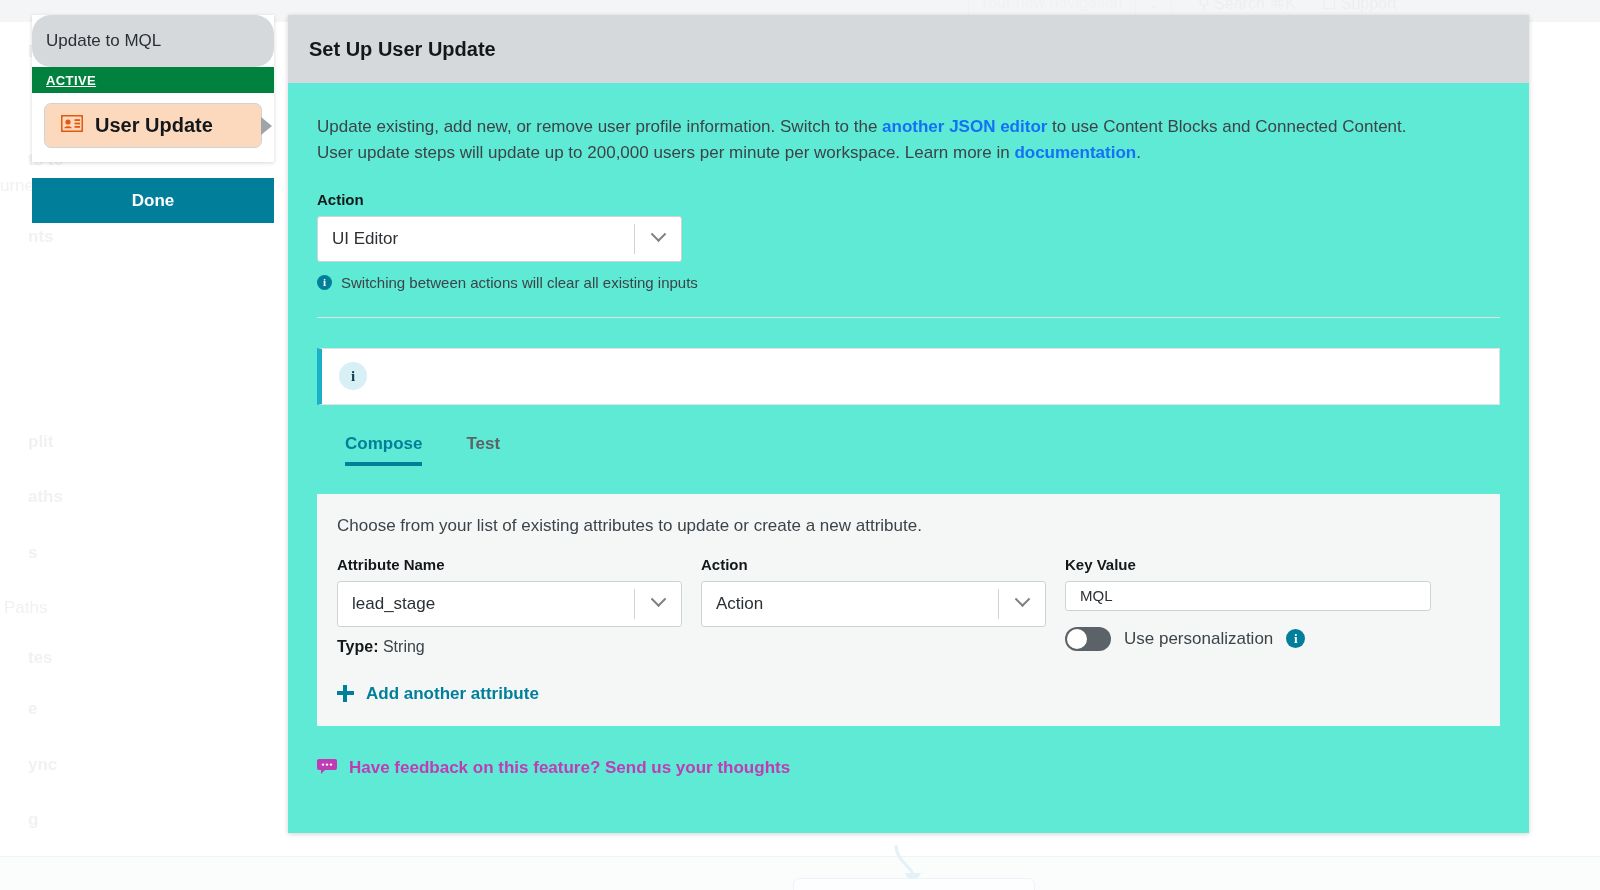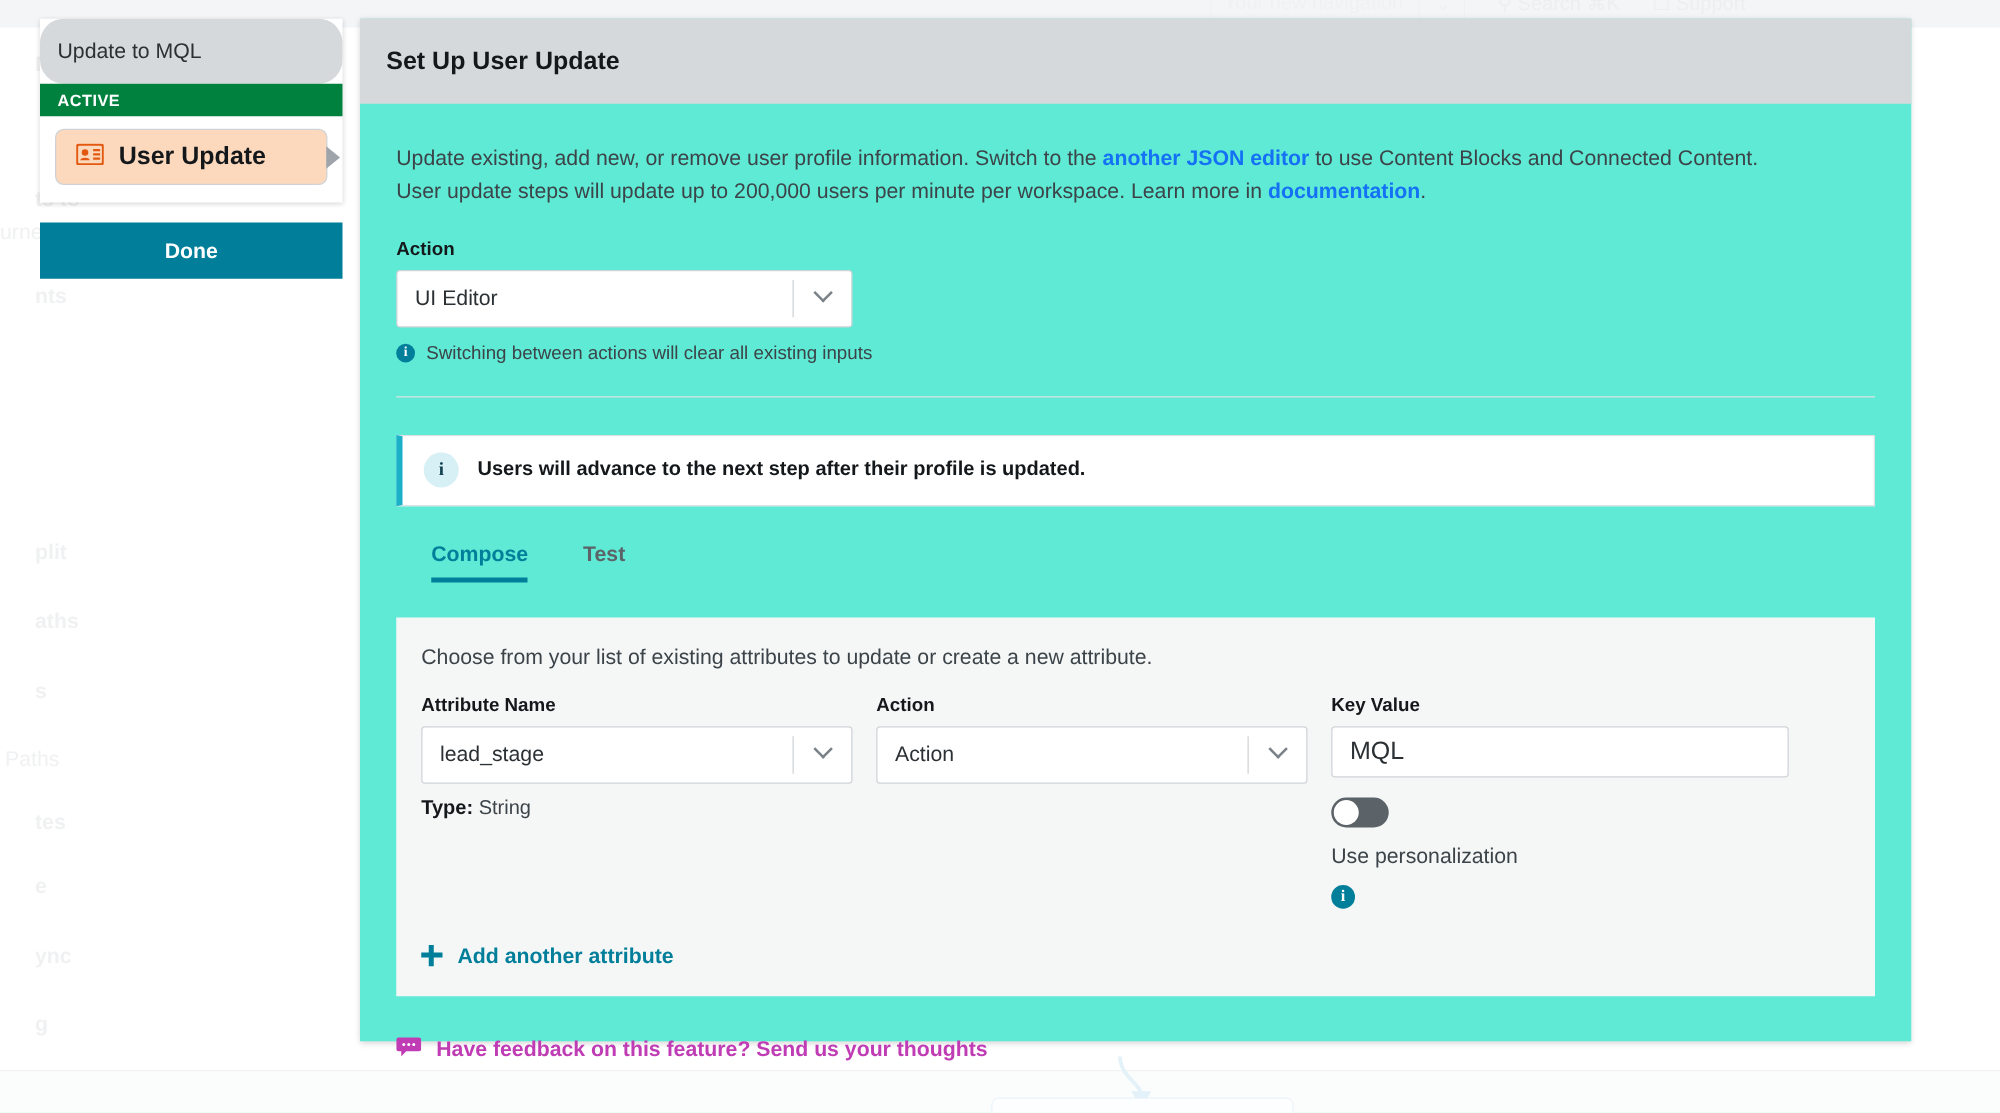--- a/index.html
+++ b/index.html
@@ -62,21 +62,21 @@
     z-index: 30;
   }
   #step-card-header {
     background: #d6d9dc; height: 52px;
     display: flex; align-items: center; padding: 0 14px;
     font-size: 17px; color: #2b3034; border-radius: 19px;
   }
   #step-card-active-band {
     background: #00823e; height: 26px;
     display: flex; align-items: center; padding: 0 14px;
-    color: #ffffff; font-size: 13px; font-weight: bold; letter-spacing: .4px;
+    color: #ffffff; font-size: 13px; font-weight: bold; letter-spacing: .4px; text-decoration: underline;
   }
   #step-card-body { padding: 10px 12px 14px 12px; position: relative; }
   #step-node {
     background: #fcd9bd; border: 1px solid #cfd3d7; border-radius: 7px;
     height: 45px; display: flex; align-items: center; gap: 12px;
     padding: 0 16px; position: relative;
   }
   #step-node .node-label {
     font-size: 20px; font-weight: bold; color: #14181b;
   }
@@ -193,30 +193,30 @@
     display: flex; gap: 19px; align-items: flex-start;
   }
   .col-attr-name { width: 345px; }
   .col-action { width: 345px; }
   .col-key-value { width: 366px; }
   .col-label {
     font-size: 15px; font-weight: bold; color: #14181b; margin-bottom: 8px;
   }
   .select-box.full { width: 100%; }
   .text-input {
-    width: 100%; height: 41px; background: #ffffff;
+    width: 100%; height: 30px; background: #ffffff;
     border: 1px solid #cfd3d7; border-radius: 3px;
-    padding: 0 14px; font-size: 20px; color: #2b3034;
+    padding: 0 14px; font-size: 15px; color: #2b3034;
     font-family: "Liberation Sans", sans-serif;
   }
   .type-line { margin-top: 11px; font-size: 16px; color: #3c4449; }
   .type-line b { color: #14181b; }
 
   .toggle-row {
-    display: flex; gap: 13px; margin-top: 16px; flex-direction: column;
+    display: flex; align-items: center; gap: 13px; margin-top: 16px;
   }
   .toggle {
     width: 46px; height: 24px; border-radius: 12px; background: #5b6368;
     position: relative; cursor: pointer; flex: none;
   }
   .toggle .knob {
     position: absolute; left: 2px; top: 2px;
     width: 20px; height: 20px; border-radius: 50%; background: #ffffff;
   }
   .toggle-label { font-size: 17px; color: #3c4449; }
@@ -335,21 +335,20 @@
 
     <div class="hint-row">
       <span class="i-circle-solid">i</span>
       <span class="hint-text">Switching between actions will clear all existing inputs</span>
     </div>
 
     <div class="hr-divider"></div>
 
     <div id="info-banner">
       <span class="banner-icon">i</span>
-      <span class="banner-text">Users will advance to the next step after their profile is updated.</span>
     </div>
 
     <div id="tabs">
       <div class="tab active">Compose</div>
       <div class="tab">Test</div>
     </div>
 
     <div id="attr-panel">
       <div class="attr-intro">Choose from your list of existing attributes to update or create a new attribute.</div>
 

